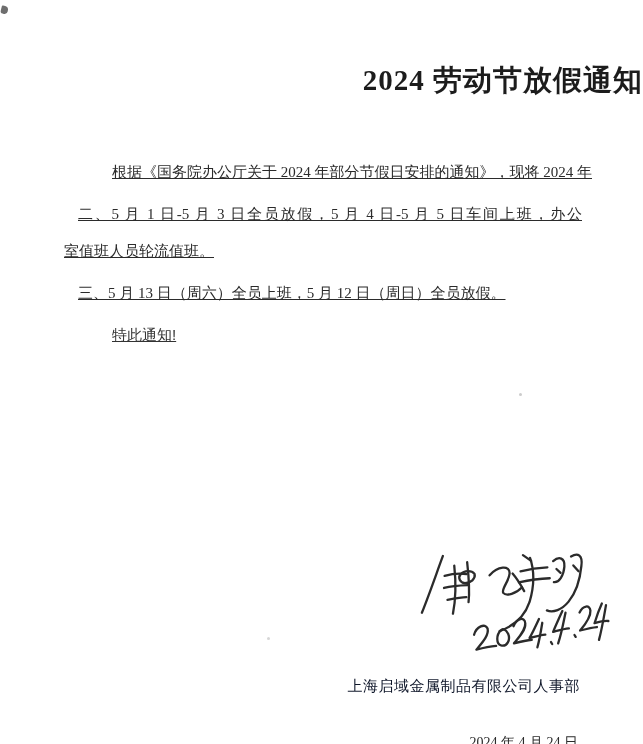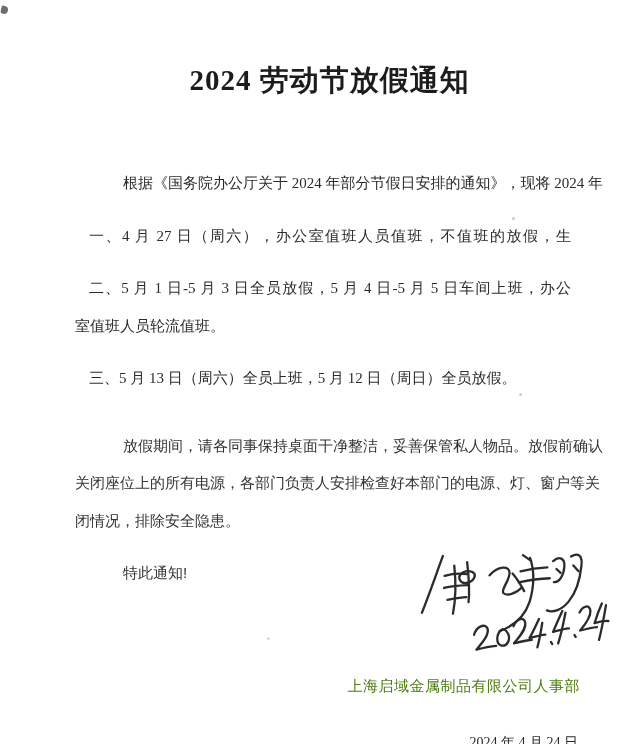--- a/index.html
+++ b/index.html
@@ -8,37 +8,37 @@
     width: 643px;
     height: 744px;
     background: #ffffff;
     overflow: hidden;
     font-family: "Liberation Serif", serif;
     color: #2e2e2e;
   }
   .doc-title {
     position: absolute;
     top: 61px; left: 16px; right: 0;
-    text-align: center;
+    text-align: right;
     font-size: 29px;
     font-weight: bold;
     letter-spacing: 1px;
     color: #1c1c1c;
     font-family: "Liberation Serif", serif;
   }
   .content {
     position: absolute;
     left: 60px;
     top: 150px;
     width: 526px;
     font-size: 15px;
     line-height: 37.5px;
     color: #2b2b2b;
   }
-  .para { margin: 15px; }
+  .para { margin: 4px; text-decoration: underline; }
   .para.gap { margin-top: 29px; }
   .para.notice, .para.closing { font-family: "Liberation Sans", sans-serif; color: #333; }
   .line { white-space: nowrap; }
   .line.just { text-align: justify; text-align-last: justify; }
   .para.intro  .line.first,
   .para.notice .line.first,
   .para.closing .line.first { padding-left: 48px; }
   .para.item .line.first { padding-left: 14px; }
   .signature-block {
     position: absolute;
@@ -52,21 +52,21 @@
     overflow: hidden;
     clip: rect(0 0 0 0);
     white-space: nowrap;
   }
   .footer-dept {
     position: absolute;
     right: 63px; top: 677px;
     font-size: 15px;
     letter-spacing: 0.5px;
     font-family: "Liberation Sans", sans-serif;
-    color: #4d7c0f;
+    color: #0f172a;
   }
   .footer-date {
     position: absolute;
     right: 65px; top: 734px;
     font-size: 14px;
     font-family: "Liberation Serif", serif;
     color: #2b2b2b;
     text-align: right;
   }
   .corner-mark {
@@ -94,33 +94,27 @@
   <div class="speck s2"></div>
   <div class="speck s3"></div>
 
   <div class="doc-title">2024 劳动节放假通知</div>
 
   <div class="content">
       <div class="para intro">
         <div class="line first just">根据《国务院办公厅关于 2024 年部分节假日安排的通知》，现将 2024 年</div>
       </div>
       <div class="para item">
-        <div class="line first just">一、4 月 27 日（周六），办公室值班人员值班，不值班的放假，生</div>
       </div>
       <div class="para item">
         <div class="line first just">二、5 月 1 日-5 月 3 日全员放假，5 月 4 日-5 月 5 日车间上班，办公</div>
         <div class="line">室值班人员轮流值班。</div>
       </div>
       <div class="para item">
         <div class="line first">三、5 月 13 日（周六）全员上班，5 月 12 日（周日）全员放假。</div>
-      </div>
-      <div class="para notice gap">
-        <div class="line first just">放假期间，请各同事保持桌面干净整洁，妥善保管私人物品。放假前确认</div>
-        <div class="line just">关闭座位上的所有电源，各部门负责人安排检查好本部门的电源、灯、窗户等关</div>
-        <div class="line">闭情况，排除安全隐患。</div>
       </div>
       <div class="para closing">
         <div class="line first">特此通知!</div>
       </div>
     </div>
 
   <div class="signature-block">
     <span class="visually-hidden">钟飞翔</span>
     <span class="visually-hidden">2024.4.24</span>
     <svg width="208" height="125" viewBox="0 0 208 125">

